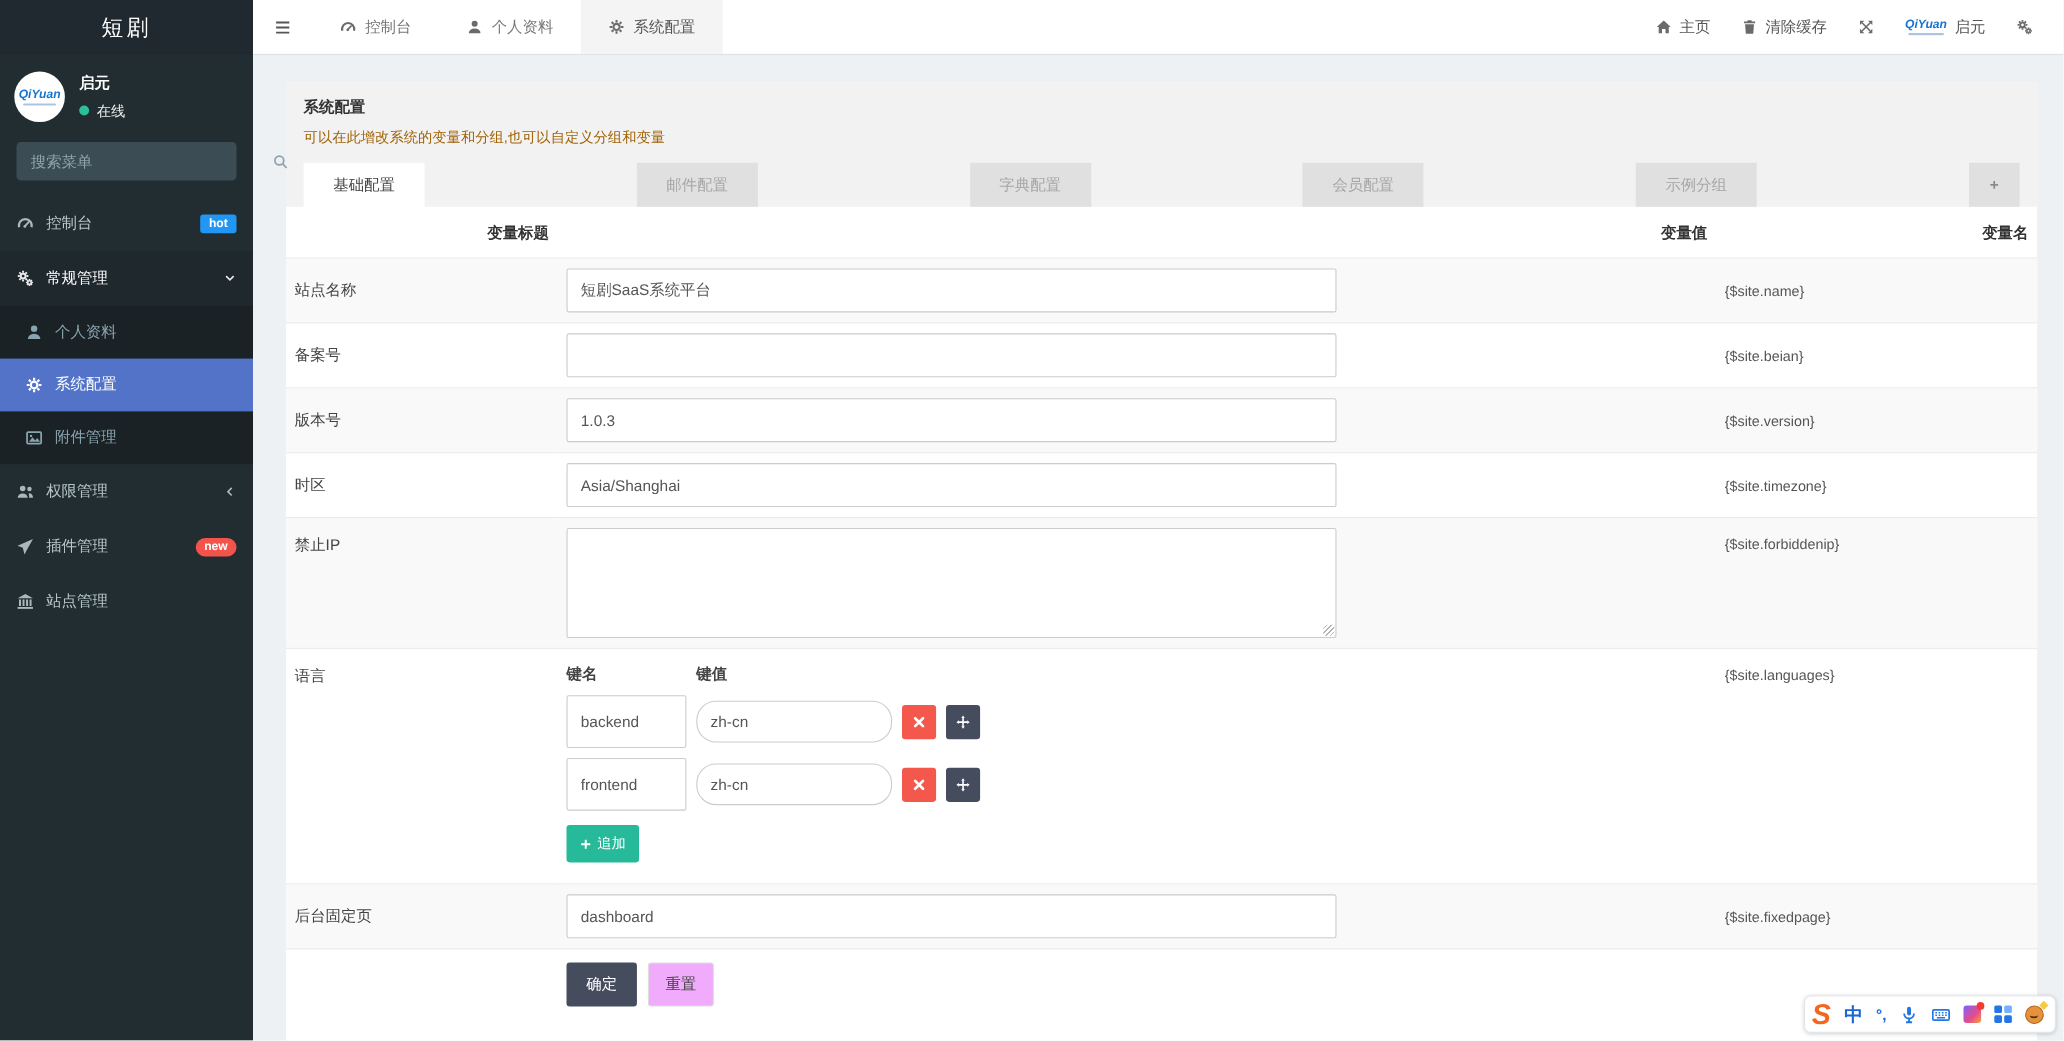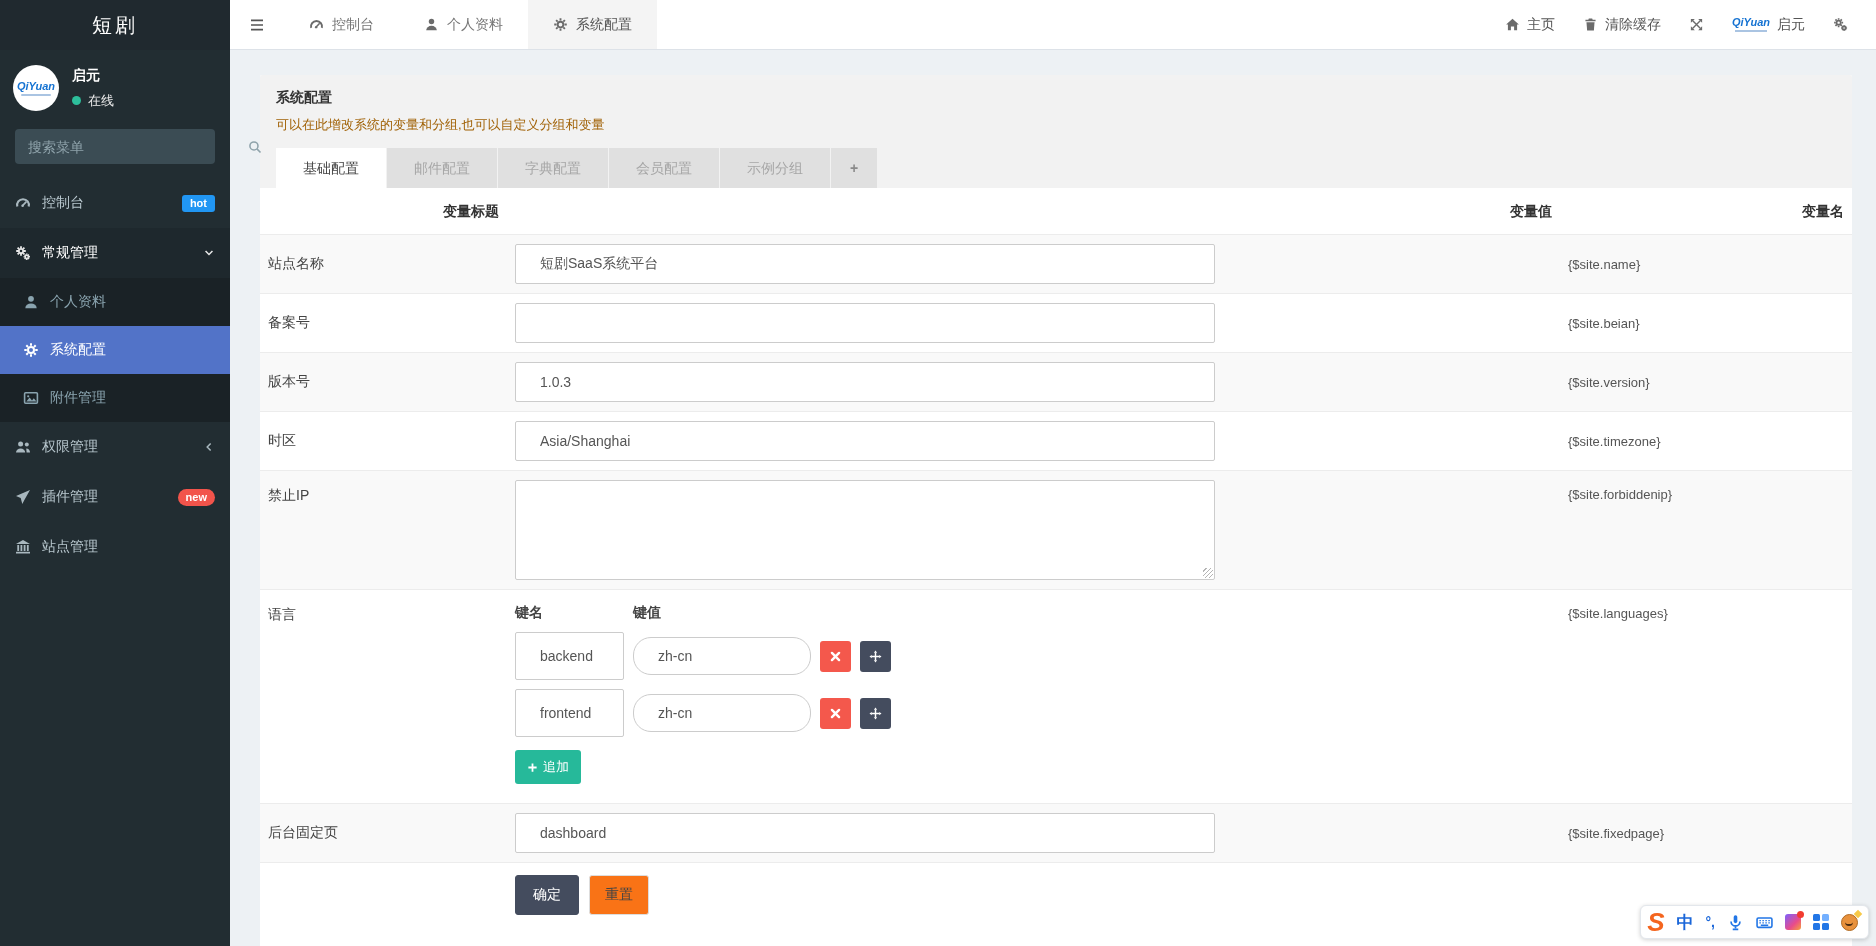--- a/index.html
+++ b/index.html
@@ -57,38 +57,38 @@
   .mini-logo { display:flex; flex-direction:column; align-items:center; }
   .mini-logo b { color:#1673d2; font-style:italic; font-size:11px; line-height:11px; }
   .mini-logo i { width:32px; height:2px; background:#aac4e2; margin-top:2px; }
 
   
   .content { position:absolute; left:230px; top:50px; right:0; bottom:0; padding:25px 24px 0 30px; }
   .panel { background:#fff; border-radius:2px; min-height:793px; }
   .panel-heading { background:#f2f2f2; padding:14px 16px 0; border-radius:2px 2px 0 0; }
   .panel-title { font-size:14px; font-weight:bold; color:#333; margin-bottom:9px; }
   .panel-sub { font-size:13px; color:#a16207; padding-bottom:14px; }
-  .tabs { display:flex; gap:1px; }
+  .tabs { display:flex; gap:1px;justify-content:space-between; }
   .tab { padding:0 27px; height:40px; line-height:40px; background:#e0e0e0; color:#a6a6a6; font-size:14px; cursor:pointer; }
   .tab.active { background:#fff; color:#444; }
   .tab.plus { padding:0 19px; color:#8a8a8a; font-weight:bold; }
 
   .panel-body { padding-bottom:24px; }
   table.config { width:100%; border-collapse:collapse; table-layout:fixed; }
   table.config col.c1 { width:247px; }
   table.config col.c3 { width:292px; }
   th { text-align:right; font-size:14px; color:#333; font-weight:bold; padding:15px 8px 13px; }
   td { padding:9px 8px; border-top:1px solid #ececec; vertical-align:middle; font-size:14px; }
   tr.shade td { background:#f9f9f9; }
   td.cell-label { color:#444; }
   td.cell-var { font-size:13px; color:#555; }
   tr.tall td { vertical-align:top; }
   tr.tall td.cell-label, tr.tall td.cell-var { padding-top:16px; }
 
-  .inp { width:700px; height:40px; border:1px solid #ccc; border-radius:2px; padding:0 24px;
+  .inp { width:700px; height:40px; border:1px solid #ccc; border-radius:2px; padding:0 12px;
          font-size:14px; color:#555; outline:none; background:#fff; font-family:inherit; }
   .ta-wrap { position:relative; width:700px; }
   textarea.inp { height:100px; resize:none; padding:8px 12px; display:block; }
   .resize-handle { position:absolute; right:2px; bottom:2px; width:10px; height:10px;
       background:repeating-linear-gradient(135deg, transparent 0 2px, #b5b5b5 2px 3px); cursor:nwse-resize; }
 
   .kv-hdr { display:flex; font-weight:bold; color:#444; margin:5px 0 10px; }
   .kv-hdr span:first-child { width:118px; }
   .kv-row { display:flex; align-items:center; gap:9px; margin-bottom:9px; }
   .kv-key { width:109px; height:48px; }
@@ -97,21 +97,21 @@
             justify-content:center; color:#fff; cursor:pointer; }
   .btn-del { background:#f4584c; }
   .btn-move { background:#444c5e; }
   .btn-sq .ic { width:13px; height:13px; }
   .btn-append { display:inline-flex; align-items:center; gap:5px; background:#26b99a; color:#fff;
                 font-size:13px; padding:8px 12px; border:none; border-radius:3px; cursor:pointer; margin:4px 0 10px; }
   .btn-append .ic { width:11px; height:11px; }
 
   .btn-submit { background:#444c5e; color:#fff; padding:10px 17px; border:1px solid #444c5e;
                 border-radius:3px; font-size:14px; cursor:pointer; }
-  .btn-reset { background:#f97316; color:#444; padding:10px 15px; border:1px solid #ddd;
+  .btn-reset { background:#f0abfc; color:#444; padding:10px 15px; border:1px solid #ddd;
                border-radius:3px; font-size:14px; margin-left:6px; cursor:pointer; }
   tr.actions td { padding:12px 8px 14px; }
 
   
   .ime { position:absolute; right:7px; bottom:7px; height:34px; background:#fff; border:1px solid #e3e7ec;
          border-radius:6px; display:flex; align-items:center; gap:12px; padding:0 10px 0 6px;
          box-shadow:0 1px 4px rgba(0,0,0,.18); z-index:9; }
   .sogou-s { color:#f4651f; font-weight:bold; font-size:26px; font-style:italic; line-height:30px; }
   .ime-mode { color:#1a66d9; font-weight:bold; font-size:17px; cursor:pointer; }
   .ime-punct { color:#1a66d9; font-weight:bold; font-size:14px; cursor:pointer; }

